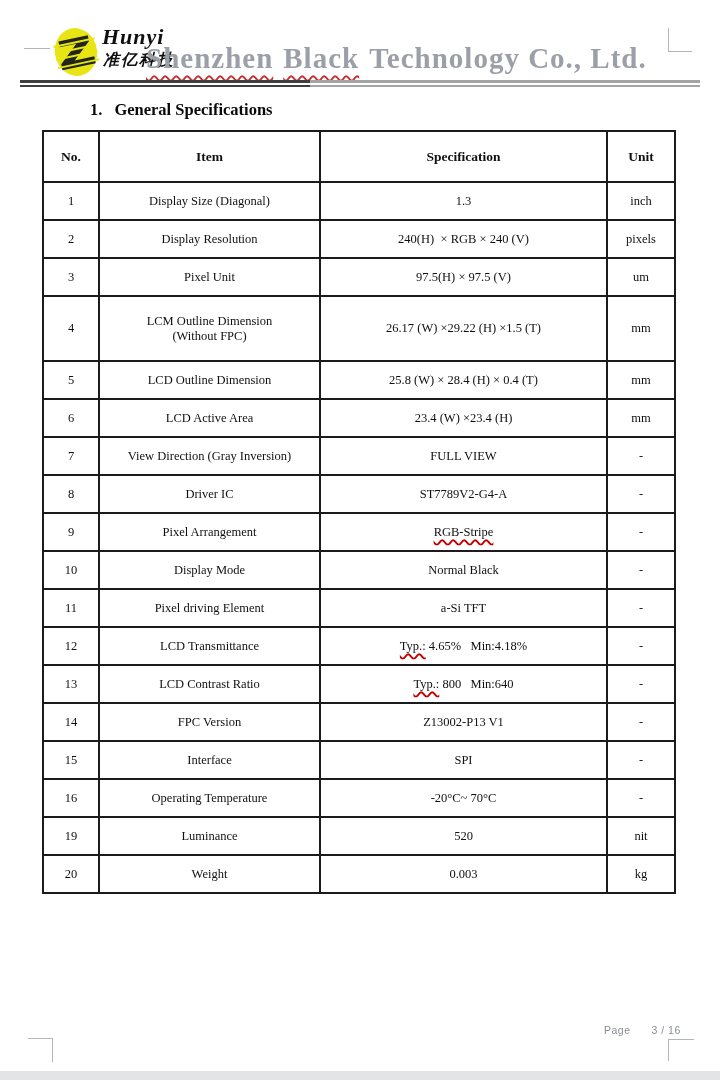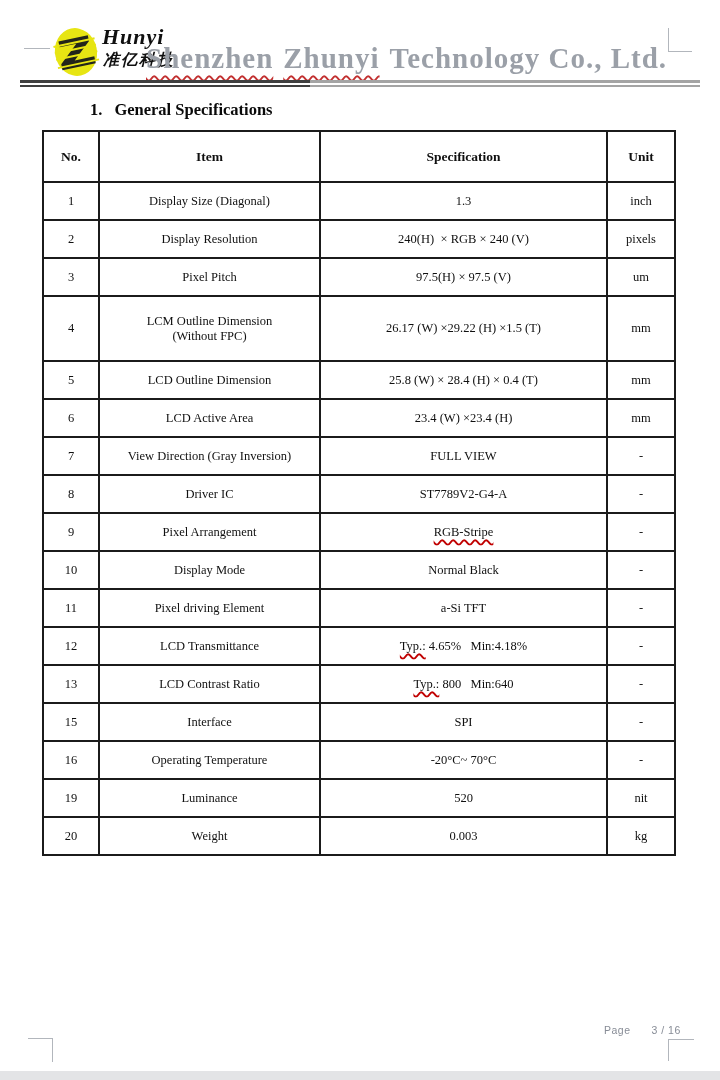--- a/index.html
+++ b/index.html
@@ -94,21 +94,21 @@
         <rect x="5" y="19.5" width="42" height="2" fill="#e7e513"></rect>
         <rect x="5" y="26" width="42" height="2" fill="#e7e513"></rect>
         <rect x="5" y="32.5" width="42" height="2" fill="#e7e513"></rect>
         <rect x="5" y="41" width="42" height="2" fill="#e7e513"></rect>
       </g>
     </svg>
   </div>
   <div class="brand-en">Hunyi</div>
   <div class="brand-cn">准亿科技</div>
 
-  <div class="company-title"><span class="flagged">Shenzhen</span><span class="flagged">Zhunyi</span><span>Technology Co., Ltd.</span></div>
+  <div class="company-title"><span class="flagged">Shenzhen</span><span class="flagged">Black</span><span>Technology Co., Ltd.</span></div>
 
   <div class="rule rule-a"></div>
   <div class="rule rule-b"></div>
 
   <div class="section-title">
     <span class="num">1.</span><span>General Specifications</span>
   </div>
 
   <table class="spec-table">
     <colgroup>
@@ -138,21 +138,21 @@
       <td>2</td>
       <td>
             <div>Display Resolution</div>
           </td>
       <td class="spec-cell"><span>240(H)  × RGB × 240 (V)</span></td>
       <td>pixels</td>
     </tr>
         <tr>
       <td>3</td>
       <td>
-            <div>Pixel Pitch</div>
+            <div>Pixel Unit</div>
           </td>
       <td class="spec-cell"><span>97.5(H) × 97.5 (V)</span></td>
       <td>um</td>
     </tr>
         <tr class="tall">
       <td>4</td>
       <td>
             <div>LCM Outline Dimension</div>
             <div>(Without FPC)</div>
           </td>
@@ -222,20 +222,28 @@
           </td>
       <td class="spec-cell"><span class="wavy">Typ.:</span><span> 4.65%   Min:4.18%</span></td>
       <td>-</td>
     </tr>
         <tr>
       <td>13</td>
       <td>
             <div>LCD Contrast Ratio</div>
           </td>
       <td class="spec-cell"><span class="wavy">Typ.:</span><span> 800   Min:640</span></td>
+      <td>-</td>
+    </tr>
+        <tr>
+      <td>14</td>
+      <td>
+            <div>FPC Version</div>
+          </td>
+      <td class="spec-cell"><span>Z13002-P13 V1</span></td>
       <td>-</td>
     </tr>
         <tr>
       <td>15</td>
       <td>
             <div>Interface</div>
           </td>
       <td class="spec-cell"><span>SPI</span></td>
       <td>-</td>
     </tr>

